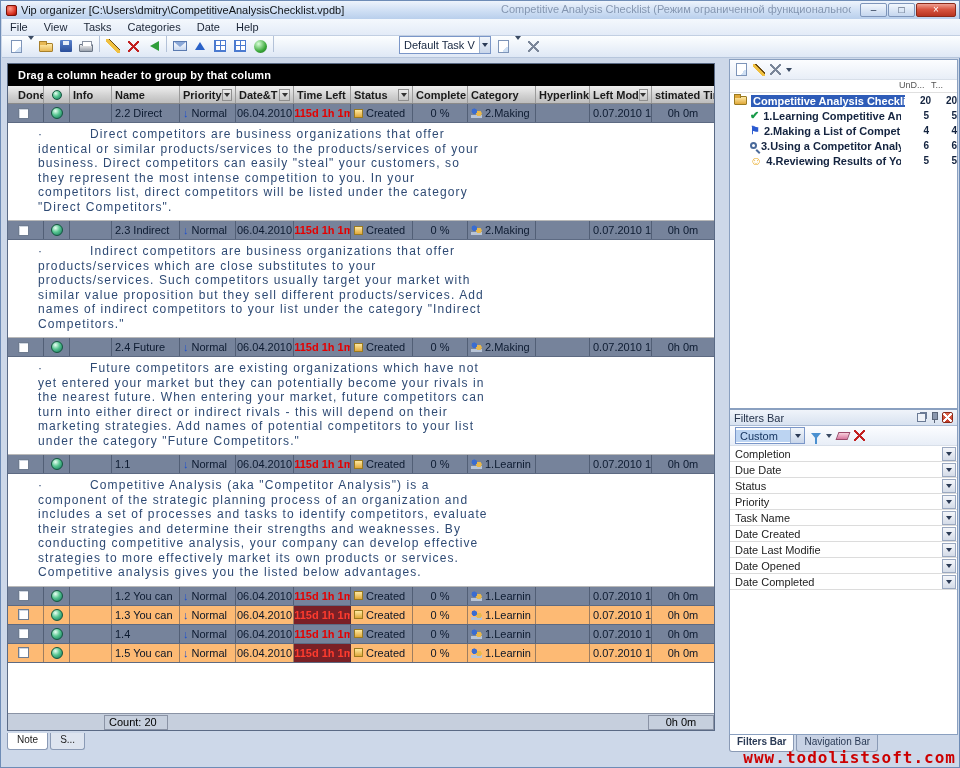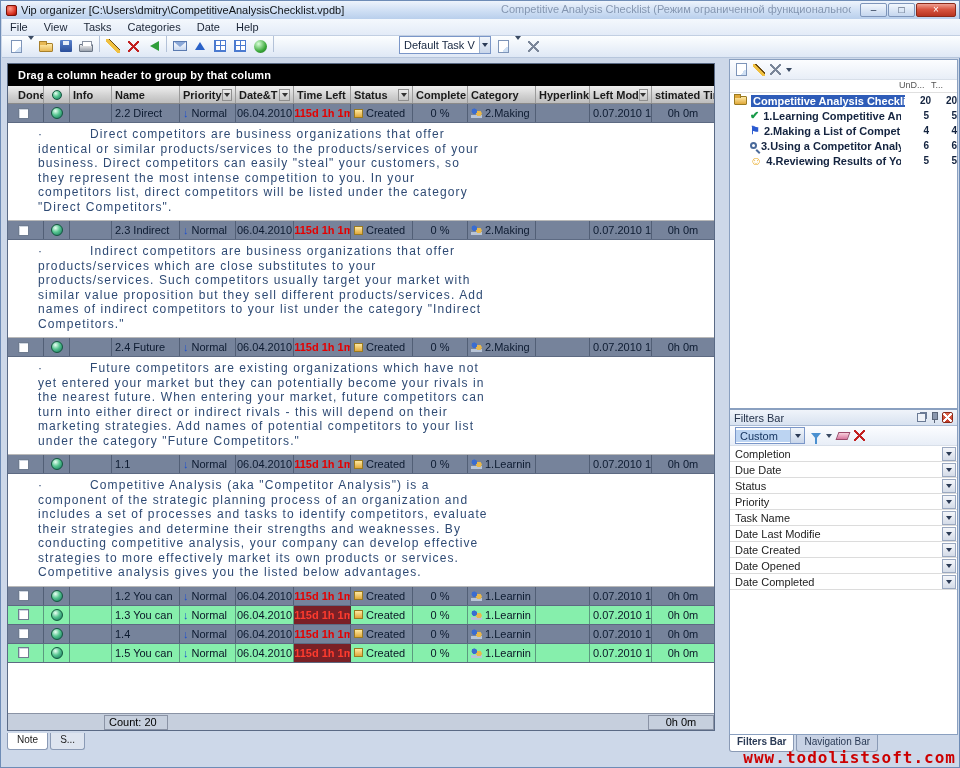--- a/index.html
+++ b/index.html
@@ -68,21 +68,21 @@
   .group-bar { height:22px; background:#000; color:#fff; font-weight:bold; display:flex; align-items:center; padding-left:10px; letter-spacing:.2px; }
   .hdr-row { height:18px; display:flex; background:linear-gradient(#efefef,#cfcfcf 60%,#bdbdbd); border-bottom:1px solid #8a8a8a; }
   .hcell { border-right:1px solid #9a9a9a; display:flex; align-items:center; padding:0 3px; font-weight:bold; color:#1a1a1a;
     overflow:hidden; white-space:nowrap; }
   .fbtn { margin-left:auto; width:11px; height:12px; border:1px solid #8f8f8f; background:linear-gradient(#ececec,#c6c6c6);
     display:flex; align-items:center; justify-content:center; }
   .fbtn .tri-dn { border-top-color:#333; }
 
   .grid-body { flex:1; overflow:hidden; background:#fff; }
   .trow { height:19px; display:flex; background:#76839b; border-bottom:1px solid #5d6a82; color:#0c1a30; }
-  .trow.alt { background:#86efac; color:#0a1526; }
+  .trow.alt { background:#fdba74; color:#0a1526; }
   .cell { border-right:1px solid rgba(40,52,74,.45); display:flex; align-items:center; padding:0 3px; overflow:hidden; white-space:nowrap; }
   .ctr { justify-content:center; }
   .w-done{width:36px; padding-left:10px;} .w-icon{width:26px; justify-content:center;} .w-info{width:42px;}
   .w-name{width:68px;} .w-pri{width:56px;} .w-date{width:58px;} .w-time{width:57px;}
   .w-status{width:62px;} .w-comp{width:55px;} .w-cat{width:68px;} .w-link{width:54px;}
   .w-mod{width:62px;} .w-est{width:62px; border-right:none;}
 
   .checkbox { width:11px; height:11px; background:#fff; border:1px solid #6f7c90; box-shadow:inset 1px 1px 0 #cfd6e0; }
   .orb { width:12px; height:12px; border-radius:50%; border:1px solid #14563f;
     background:radial-gradient(circle at 35% 30%,#eafff4,#56c690 45%,#1c7d64 90%); }
@@ -662,27 +662,27 @@
           <span class="tri-dn"></span>
         </span>
       </div>
     <div class="frow">
         <span>Task Name</span>
         <span class="combo-btn">
           <span class="tri-dn"></span>
         </span>
       </div>
     <div class="frow">
+        <span>Date Created</span>
+        <span class="combo-btn">
+          <span class="tri-dn"></span>
+        </span>
+      </div>
+    <div class="frow">
         <span>Date Last Modifie</span>
-        <span class="combo-btn">
-          <span class="tri-dn"></span>
-        </span>
-      </div>
-    <div class="frow">
-        <span>Date Created</span>
         <span class="combo-btn">
           <span class="tri-dn"></span>
         </span>
       </div>
     <div class="frow">
         <span>Date Opened</span>
         <span class="combo-btn">
           <span class="tri-dn"></span>
         </span>
       </div>

